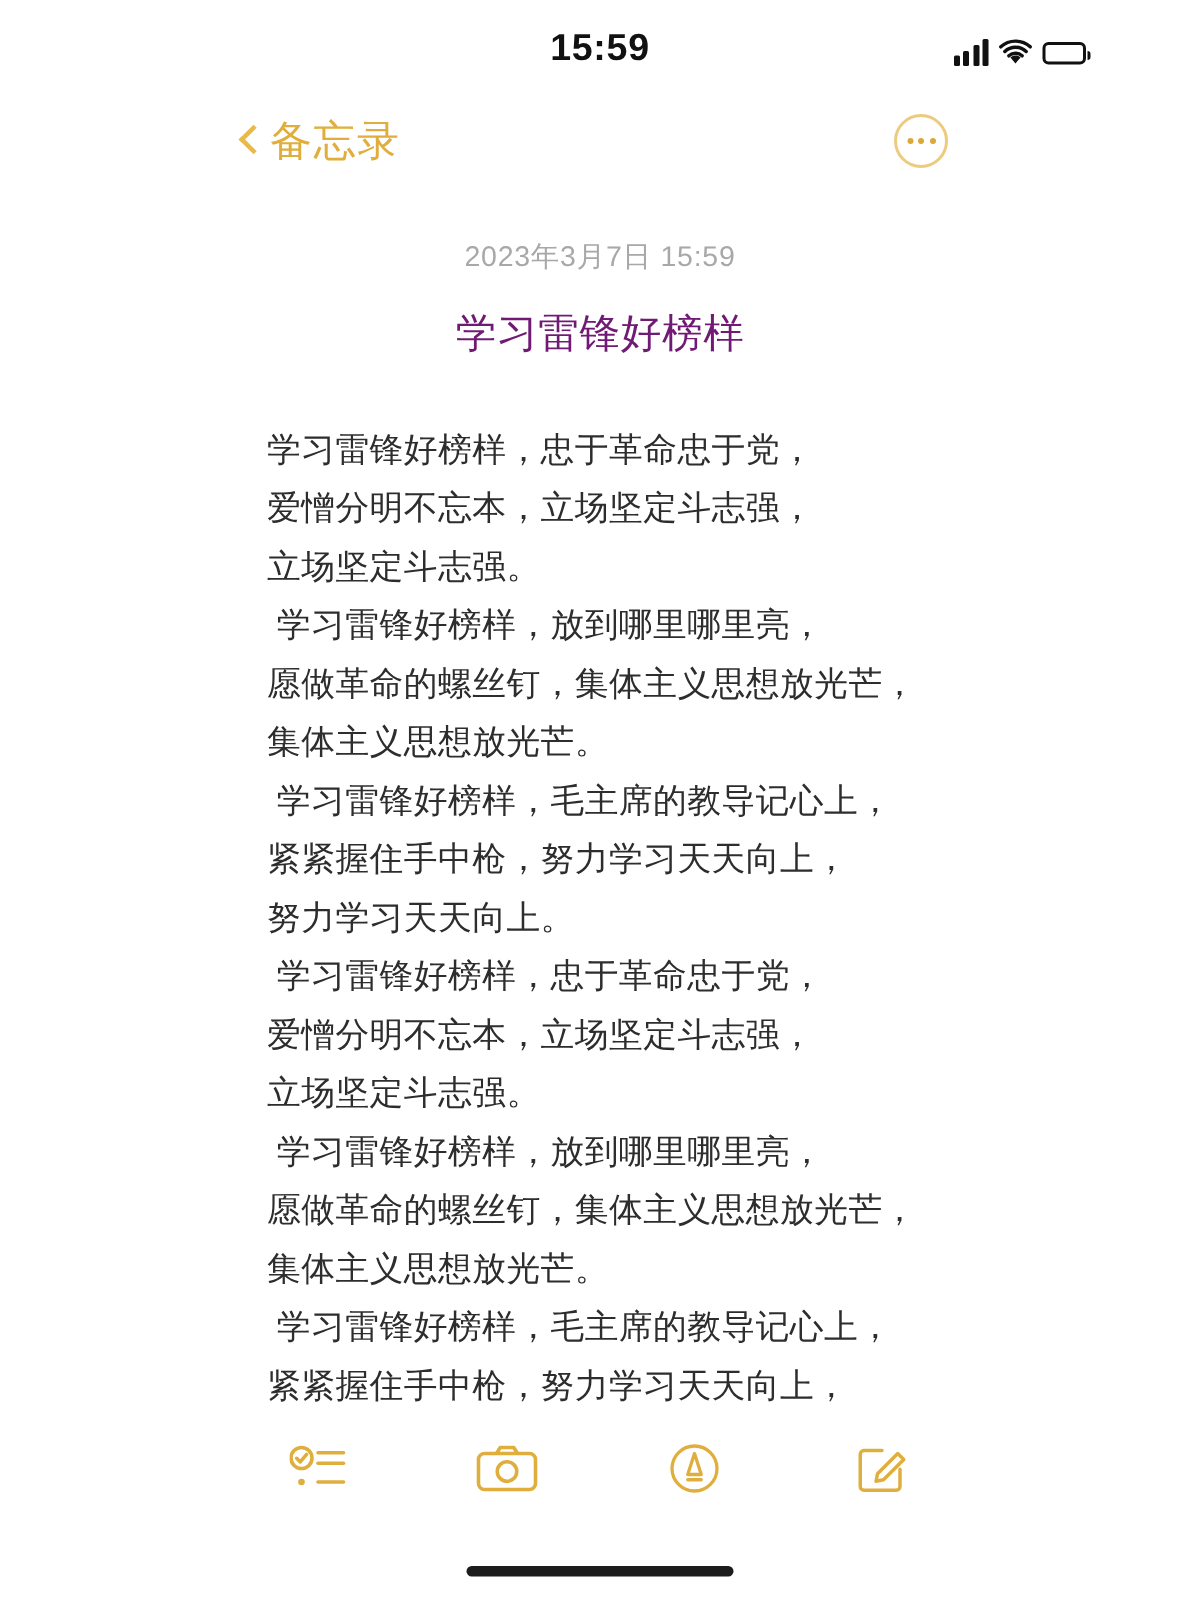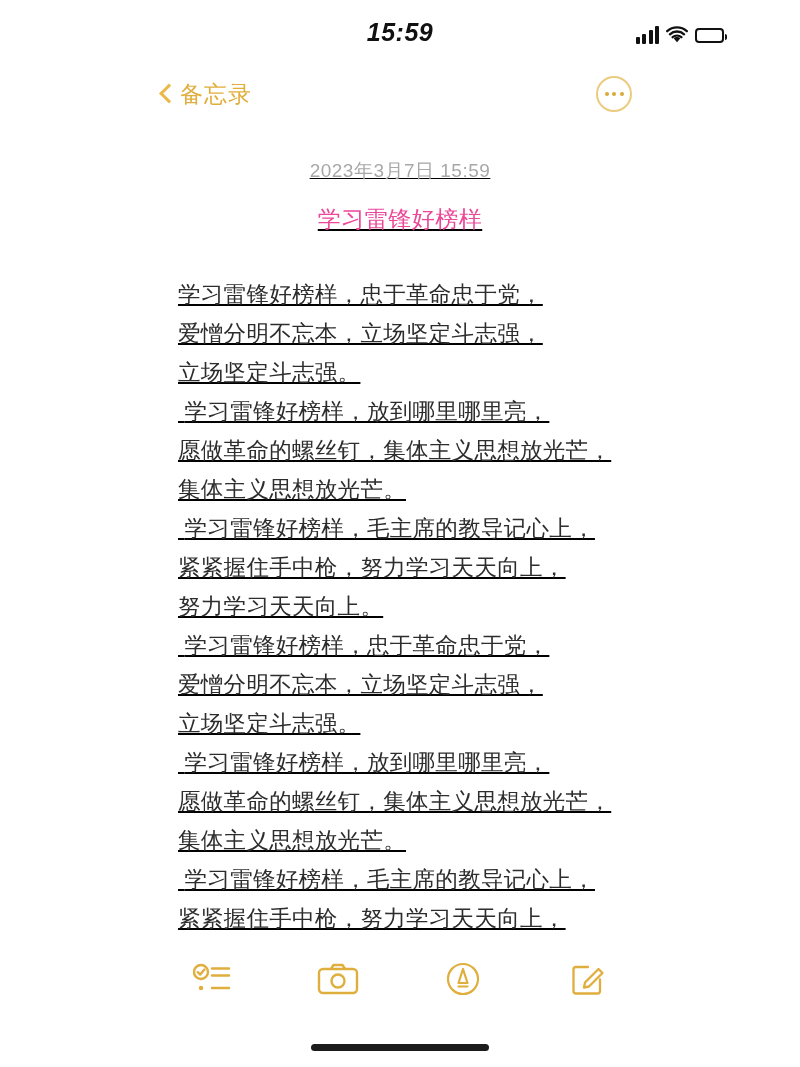--- a/index.html
+++ b/index.html
@@ -19,21 +19,20 @@
     flex-direction: column;
   }
 
   
   .status-bar {
     height: 62px;
     flex: 0 0 62px;
     position: relative;
     display: flex;
     align-items: center;
-    font-style: italic;
   }
   .status-time {
     position: absolute;
     left: 0; right: 0;
     top: 18px;
     text-align: center;
     font-size: 25px;
     font-weight: bold;
     color: #111111;
     letter-spacing: 0.5px;
@@ -116,21 +115,21 @@
   .chevron-left::before {
     content: "";
     position: absolute;
     left: 2px; top: 3px;
     width: 11px; height: 11px;
     border-left: 3px solid #e9b949;
     border-bottom: 3px solid #e9b949;
     transform: rotate(45deg);
   }
   .back-label {
-    font-size: 23px;
+    font-size: 28px;
     color: #e0ae3c;
     letter-spacing: 1px;
   }
   .more-btn {
     position: absolute;
     right: 168px;
     top: 50%;
     transform: translateY(-50%);
     width: 36px; height: 36px;
     border: 2px solid #eccb7e;
@@ -146,33 +145,32 @@
     width: 4px; height: 4px;
     border-radius: 50%;
     background: #d9a93a;
   }
 
   
   .note {
     flex: 1 1 auto;
     padding: 10px 0 0 0;
     overflow: hidden;
-    text-decoration: underline;
   }
   .note-date {
     text-align: center;
     font-size: 19px;
     color: #a8a8a8;
     margin-top: 22px;
     letter-spacing: 0.5px;
   }
   .note-title {
     text-align: center;
-    font-size: 23px;
-    color: #ec4899;
+    font-size: 27px;
+    color: #701a75;
     margin-top: 20px;
     letter-spacing: 0.5px;
   }
   .note-body {
     margin: 40px 12px 0 0;
     padding: 0 105px 0 178px;
     font-size: 22.5px;
     line-height: 39px;
     color: #2d2d2d;
     letter-spacing: 0.3px;

